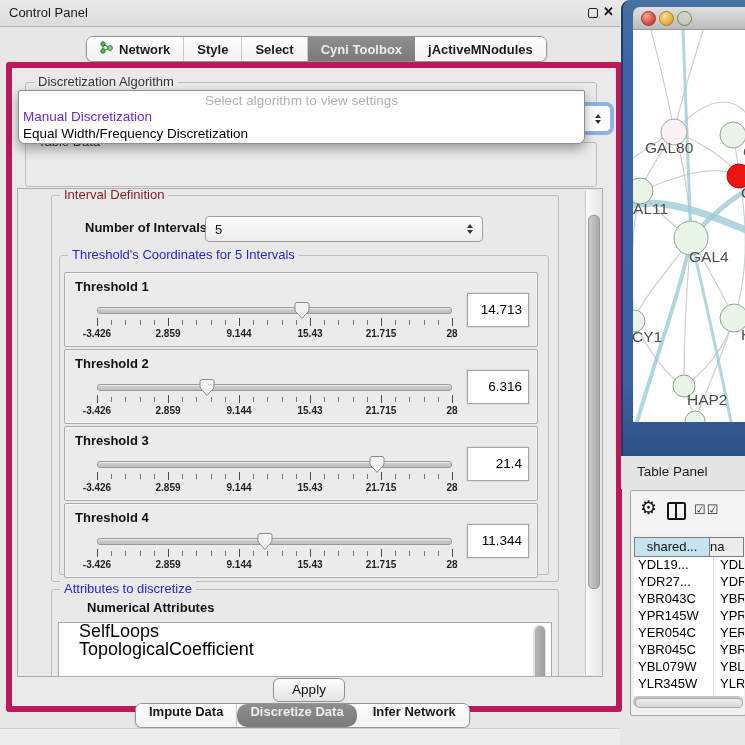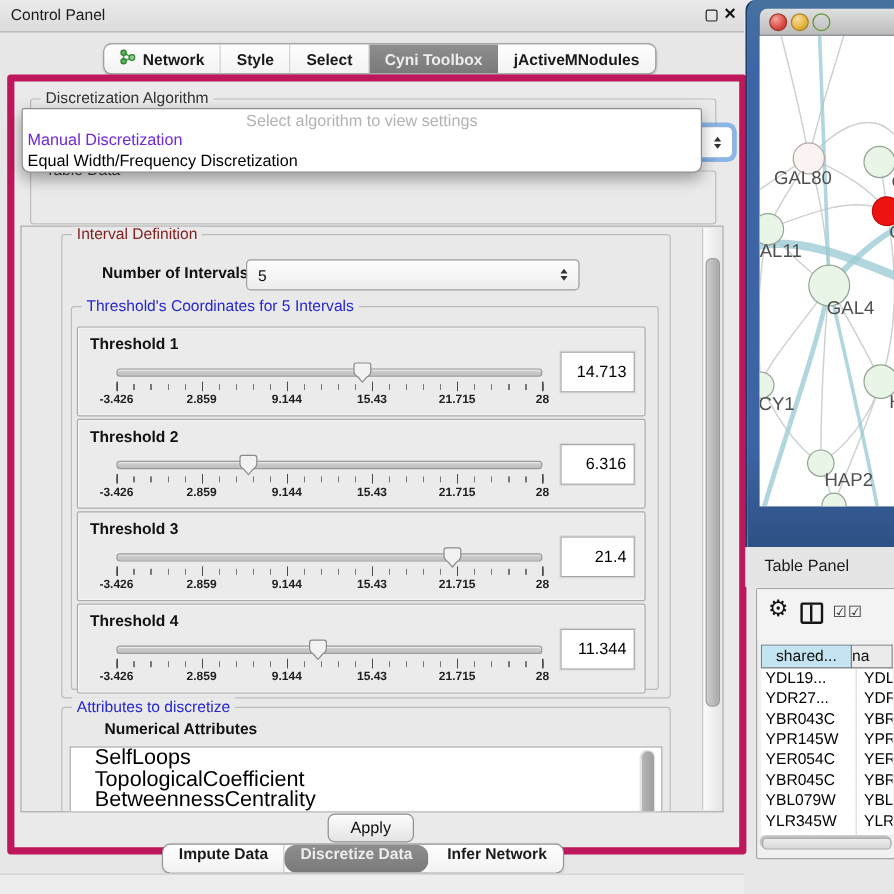--- a/index.html
+++ b/index.html
@@ -273,21 +273,20 @@
       </div>
     </div>
 
     <div class="fs" style="left:33px;top:400px;width:506px;height:150px;">
       <span class="legend legend-blue">Attributes to discretize</span>
       <span class="attr-sub">Numerical Attributes</span>
       <div class="attr-list">
 
         <div class="attr-item">SelfLoops</div>
           <div class="attr-item">TopologicalCoefficient</div>
-          <div class="attr-item">BetweennessCentrality</div>
           <div class="pad"></div>
       </div>
       <div class="attr-vscroll" style="left:481px;top:35px;">
           <div class="attr-vscroll-thumb"></div>
         </div>
     </div>
 
     <div class="vscroll">
         <div class="vscroll-thumb"></div>
       </div>

